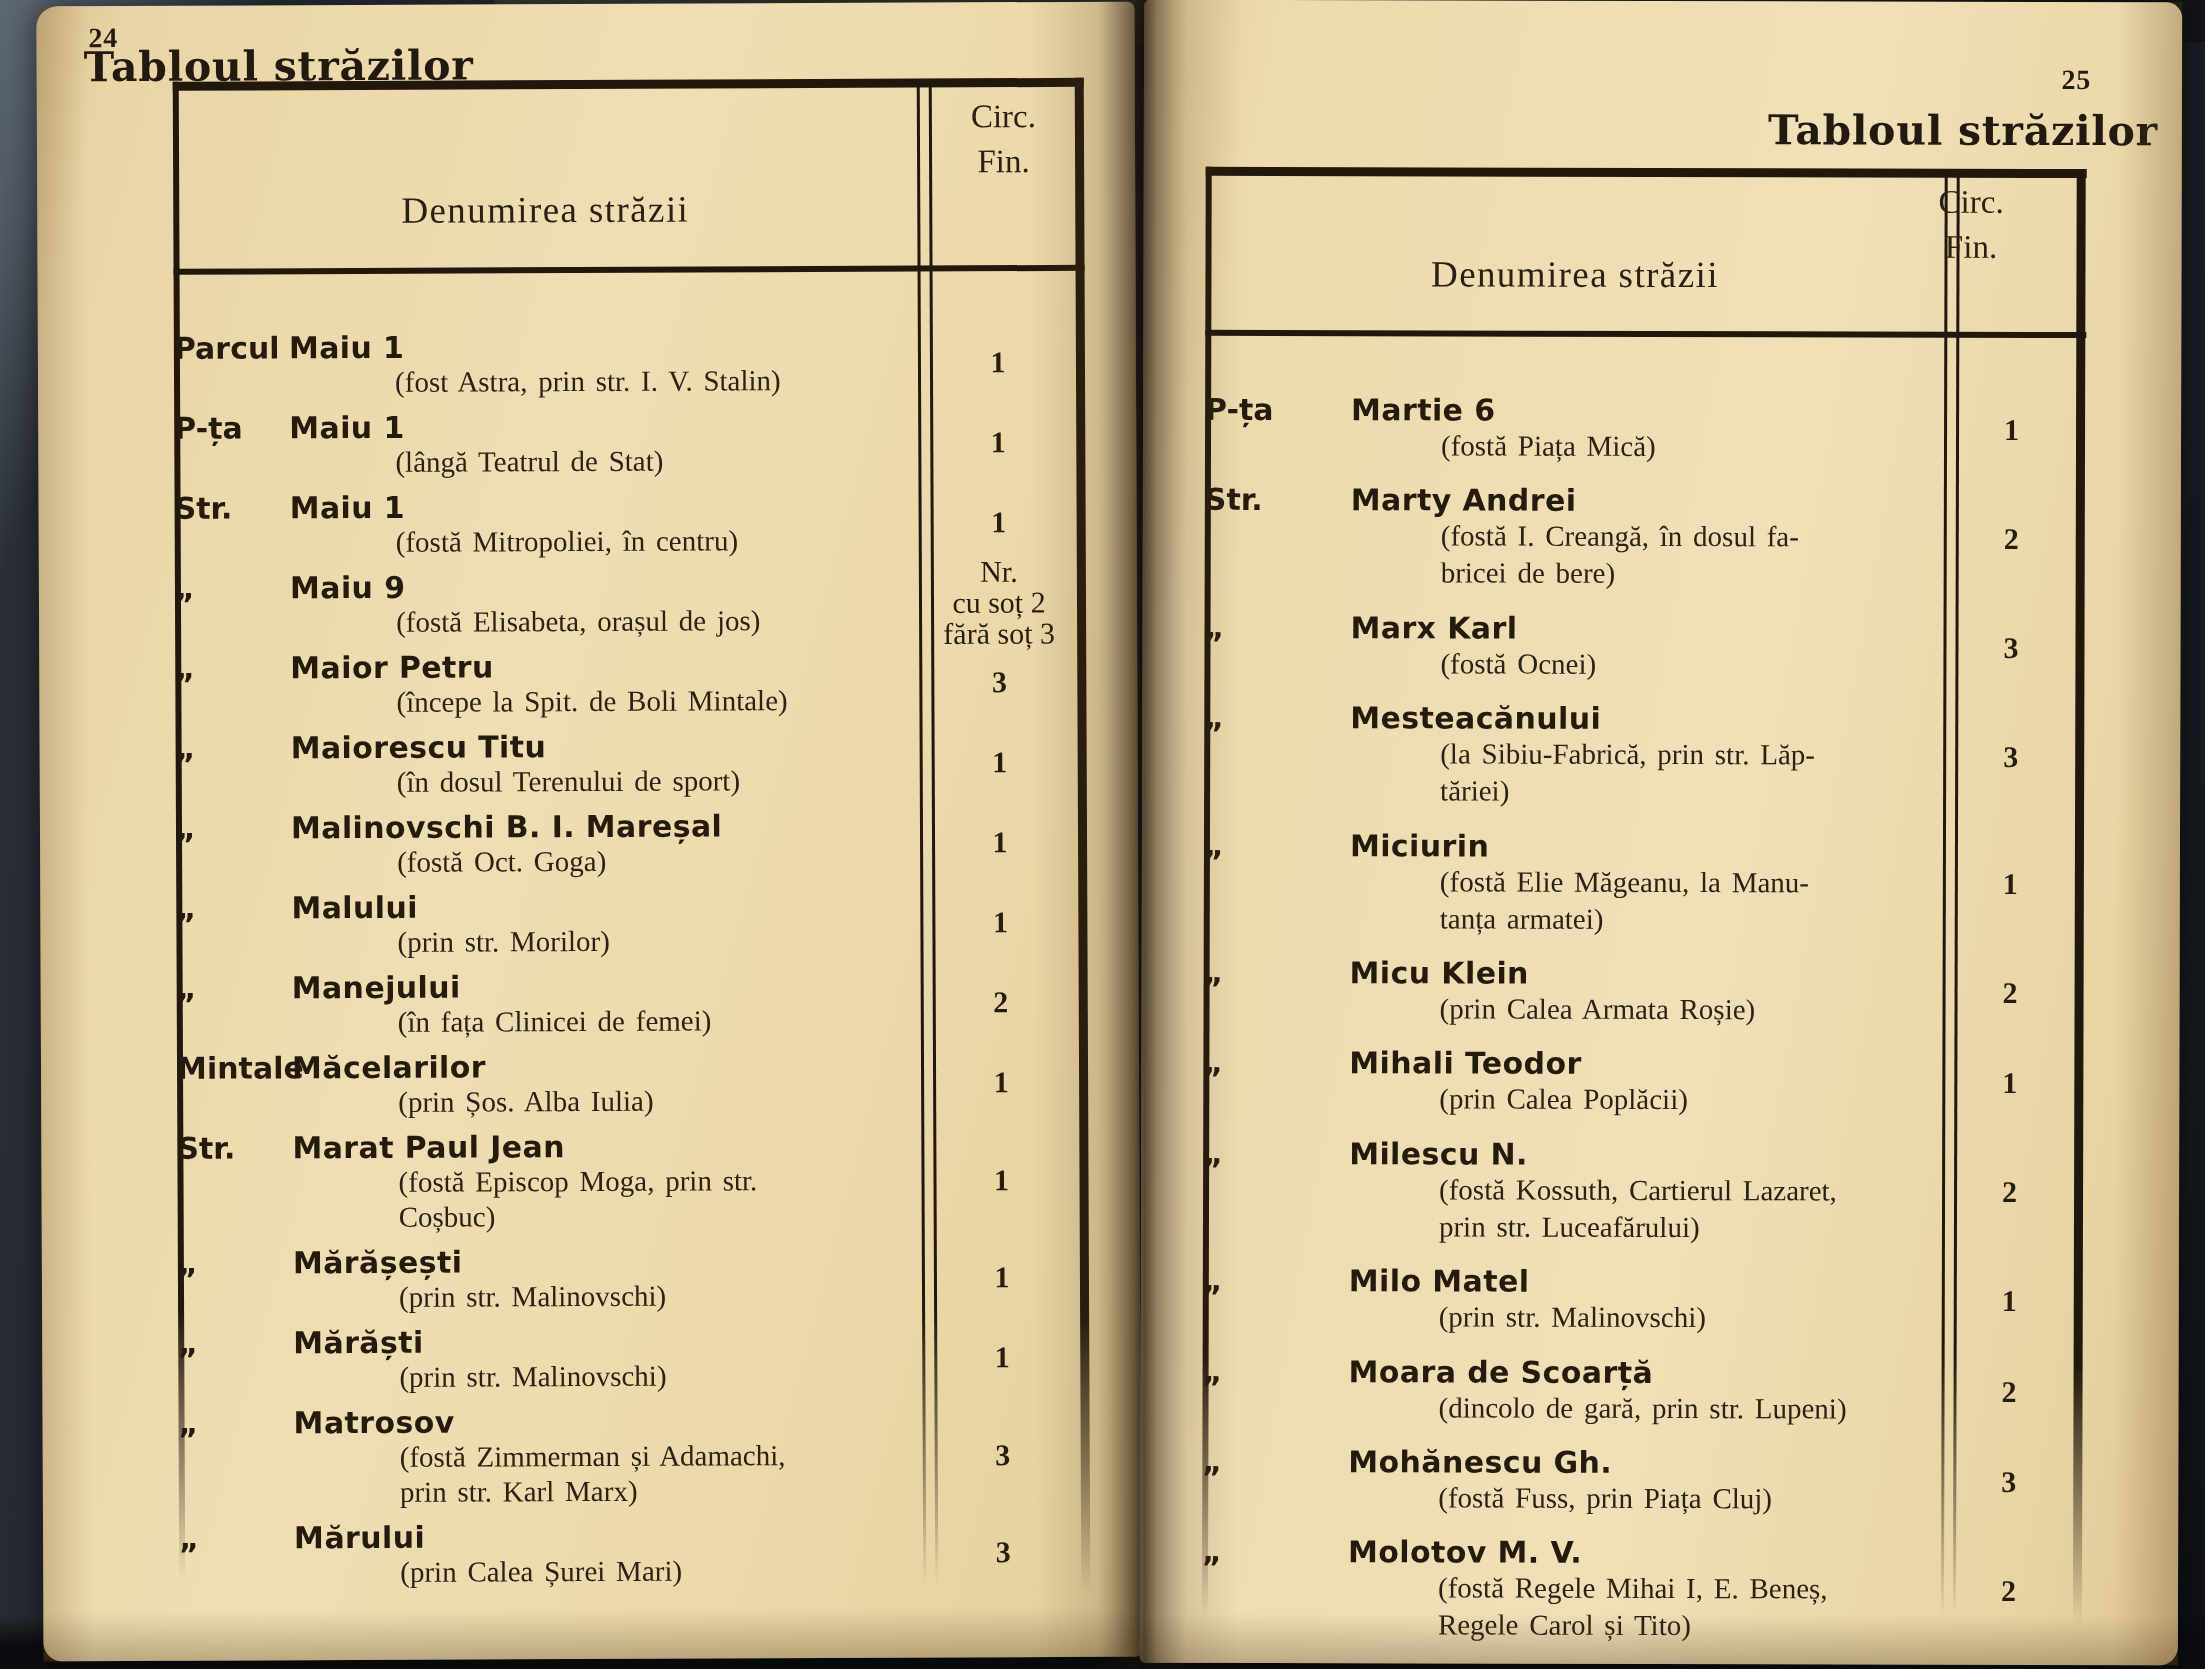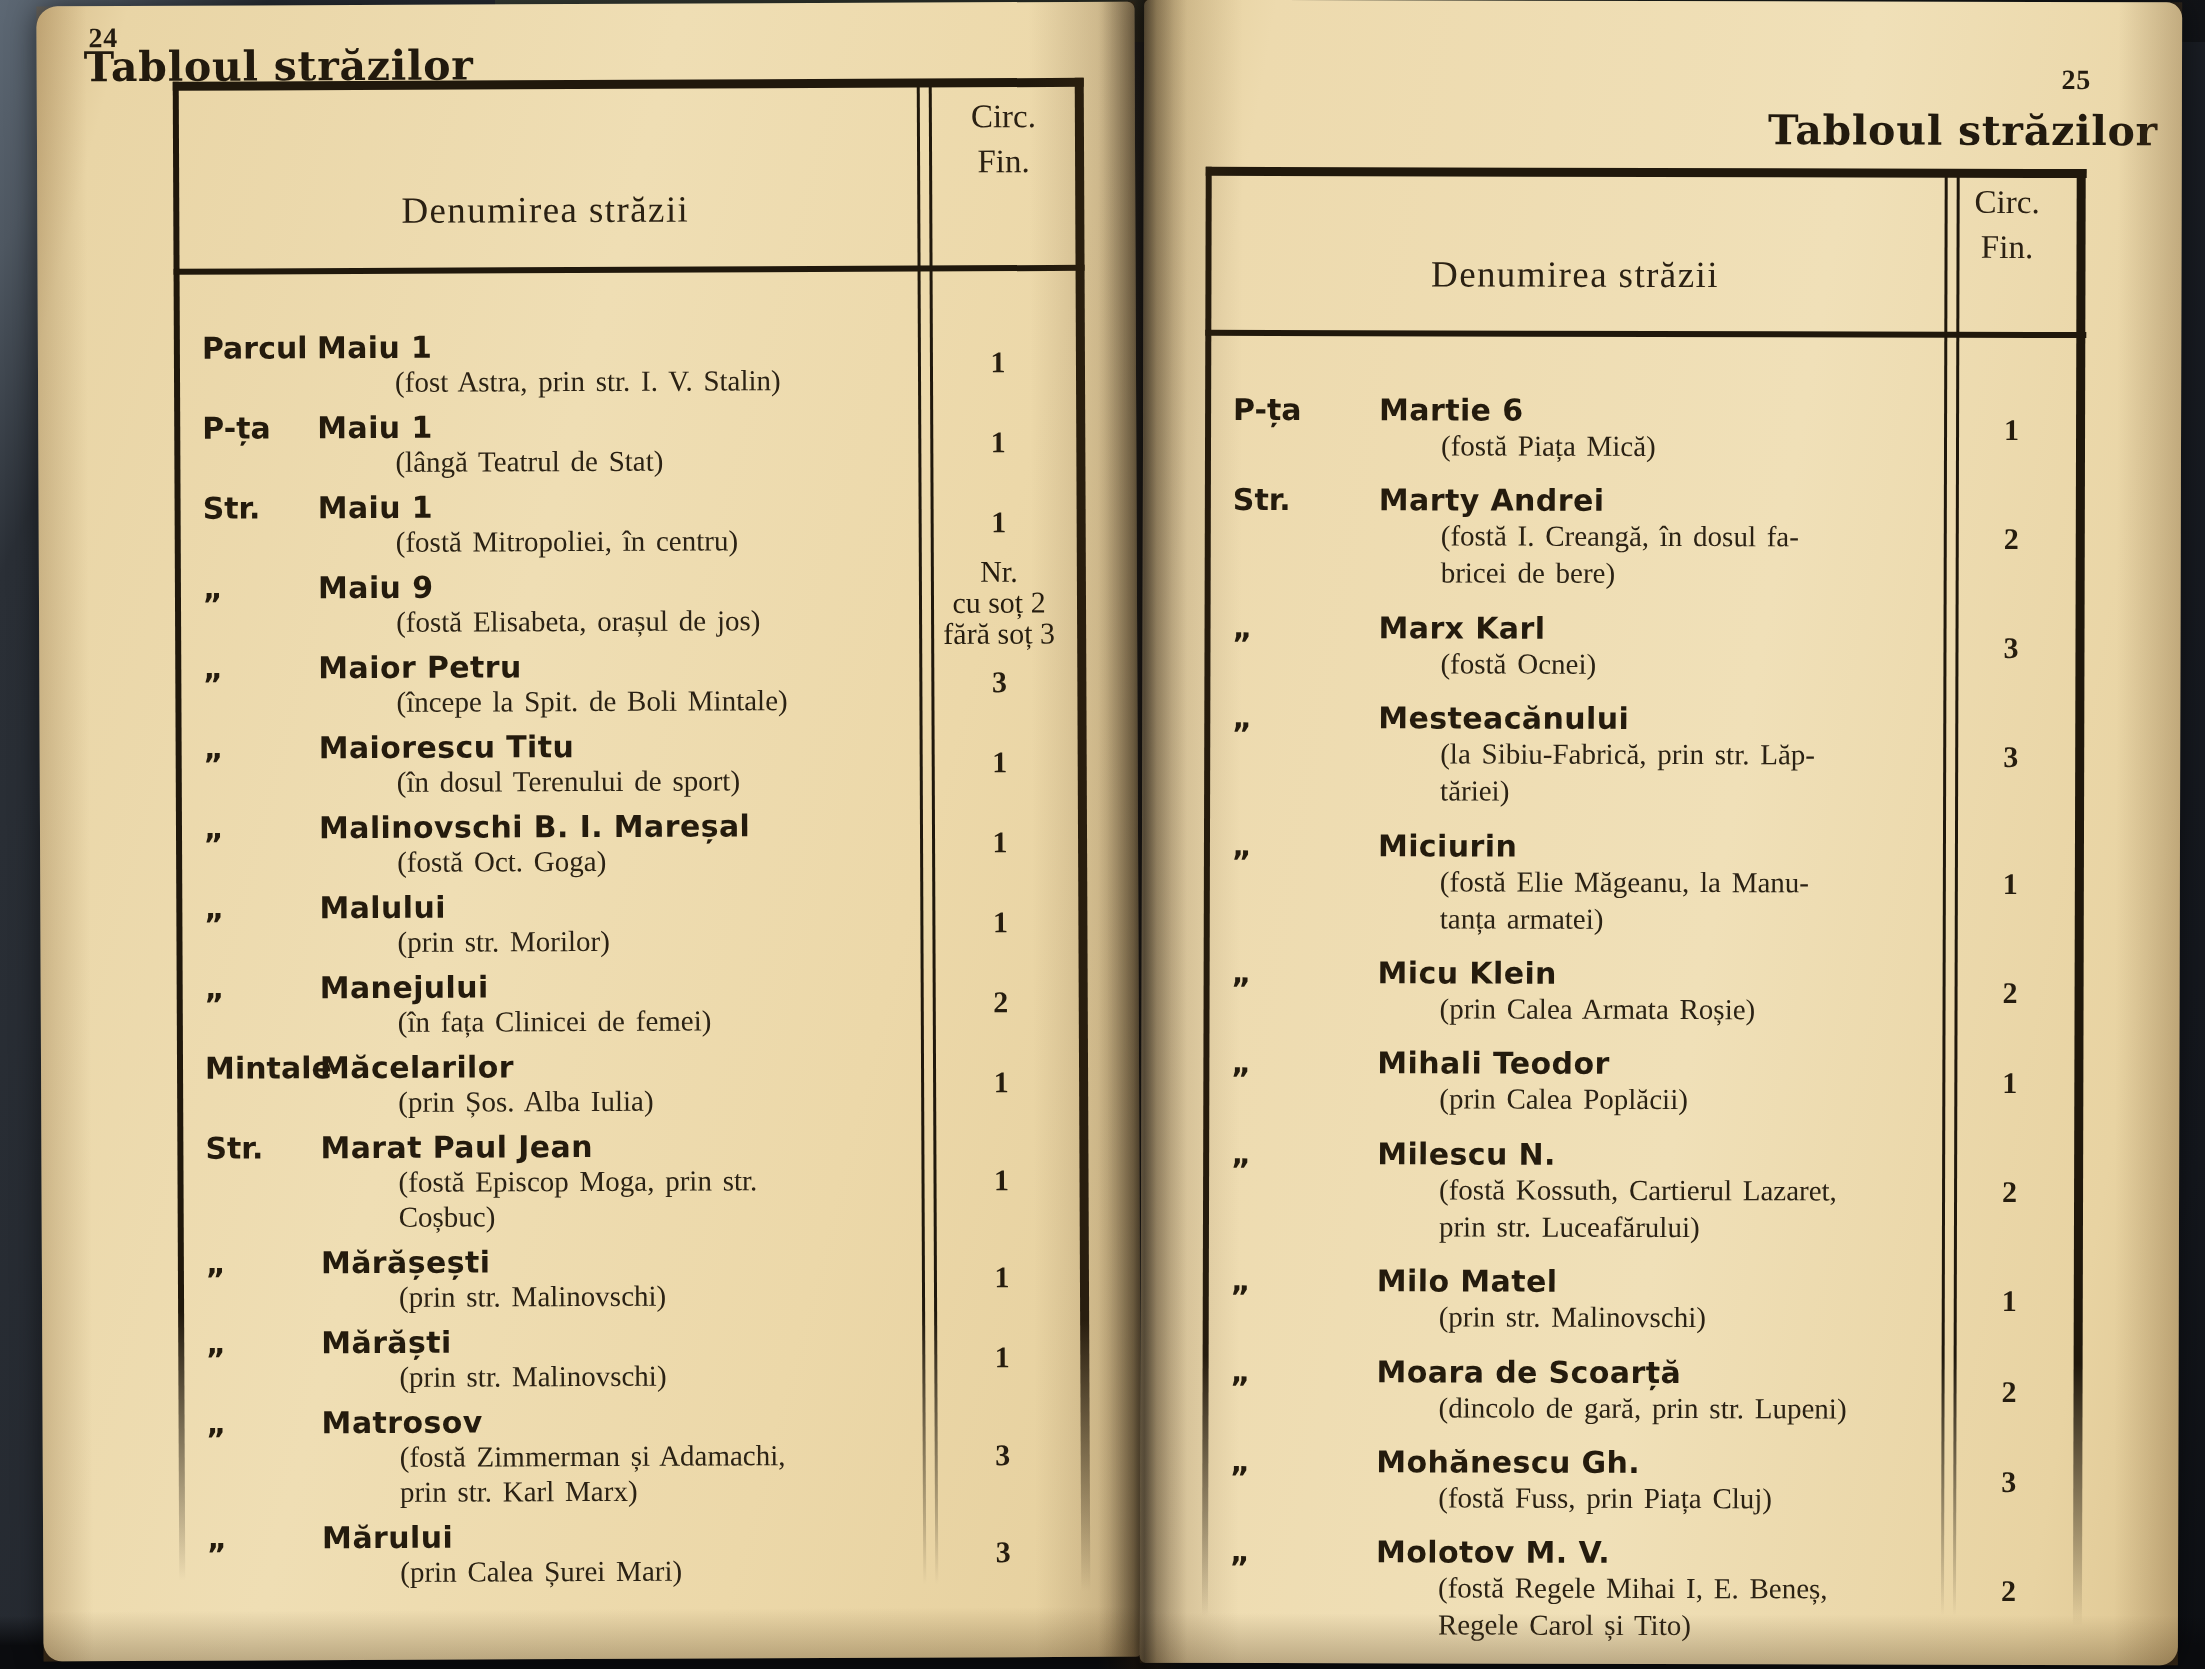--- a/index.html
+++ b/index.html
@@ -36,21 +36,21 @@
   .fade-b{background:linear-gradient(to bottom,#20180c 82%,rgba(32,24,12,0));}
   .hdr-name{position:absolute;font:400 37px "Liberation Serif",serif;color:#2b2113;text-align:center;letter-spacing:1.4px;white-space:nowrap;}
   .hdr-circ{position:absolute;font:400 33px "Liberation Serif",serif;color:#2b2113;text-align:center;line-height:45px;white-space:pre-line;}
   
   .rows{position:absolute;}
   .row{position:relative;}
   .rows--left .row{margin-bottom:10px;}
   .rows--right .row{margin-bottom:18.4px;}
   .row-head{display:flex;align-items:baseline;line-height:35px;}
   .rows--right .row-head{line-height:37px;}
-  .prefix{flex:0 0 auto;font:bold 30px "DejaVu Sans",sans-serif;color:#241b0d;padding-left:28px;}
+  .prefix{flex:0 0 auto;font:bold 30px "DejaVu Sans",sans-serif;color:#241b0d;}
   .rows--left .prefix{width:115px;}
   .rows--right .prefix{width:146px;}
   .sname{font:bold 30px "DejaVu Sans",sans-serif;color:#241b0d;letter-spacing:0.4px;white-space:nowrap;}
   .detail{font:400 29px "Liberation Serif",serif;color:#2b2214;line-height:35px;white-space:pre-line;word-spacing:3.5px;}
   .rows--left .detail{margin-left:221px;max-width:470px;}
   .rows--right .detail{margin-left:236px;max-width:488px;}
   .rows--right .detail{line-height:37px;}
   .value{position:absolute;top:50%;transform:translateY(-50%);text-align:center;
          font:bold 30px "Liberation Serif",serif;color:#261d0f;white-space:pre-line;}
   .rows--left .value{left:746px;width:156px;}
@@ -231,21 +231,21 @@
   <div class="pagenum abs" style="right:91px;top:62px;">25</div>
   <div class="booktitle" style="right:24px;top:105px;">Tabloul străzilor</div>
 
   <div class="tbl" style="left:62px;top:167px;width:881px;height:1471px;">
     <div class="bline" style="left:0;top:0;width:881px;height:8.5px;"></div>
     <div class="bline fade-b" style="left:0;top:0;width:6.4px;height:1450px;"></div>
     <div class="bline fade-b" style="left:871px;top:0;width:9.2px;height:1457px;"></div>
     <div class="bline fade-b" style="left:739px;top:4.2px;width:2.8px;height:1443px;"></div>
     <div class="bline fade-b" style="left:751px;top:4.2px;width:2.8px;height:1443px;"></div>
     <div class="hdr-name" style="left:0;top:85px;width:739px;">Denumirea străzii</div>
-    <div class="hdr-circ" style="left:754px;top:11.3px;width:95px;">Circ.
+    <div class="hdr-circ" style="left:718px;top:11.3px;width:95px;">Circ.
 Fin.</div>
     <div class="bline" style="left:0;top:163px;width:881px;height:6.4px;"></div>
     <div class="rows rows--right" id="right-rows" style="left:0;top:225px;width:881px;">
   <div class="row">
     <div class="row-head">
       <span class="prefix">P-ța</span>
       <span class="sname">Martie 6</span>
     </div>
     <div class="detail">(fostă Piața Mică)</div>
     <div class="value">1</div>

